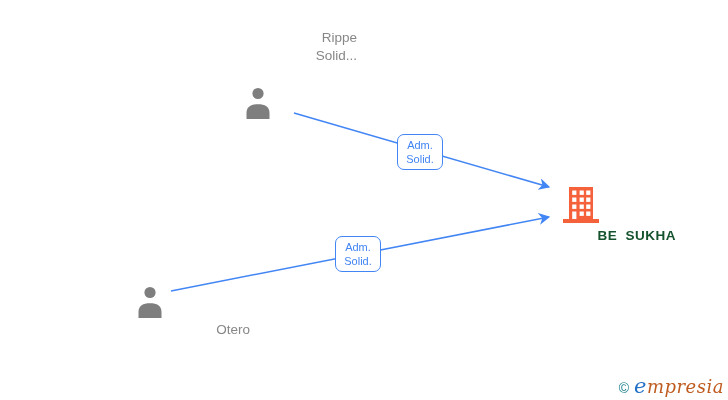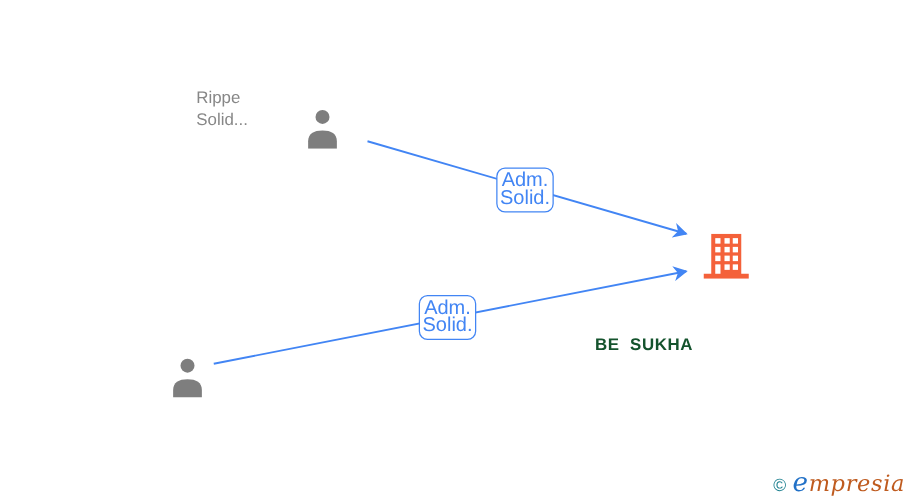--- a/index.html
+++ b/index.html
@@ -15,47 +15,46 @@
 
   .edges-layer {
     position: absolute;
     left: 0; top: 0;
     width: 728px; height: 400px;
   }
 
   .node-label {
     position: absolute;
     width: 200px;
-    text-align: left;
+    text-align: right;
     color: #878787;
     font-size: 13.5px;
     line-height: 17.5px;
     cursor: pointer;
-    margin-top: 40px;
   }
 
   .company-label {
     font-weight: 700;
     color: #14532d;
     word-spacing: 4px;
     letter-spacing: 0.5px;
   }
 
   .icon-abs { position: absolute; cursor: pointer; }
 
   .edge-label {
     position: absolute;
     width: 46px;
     height: 36px;
     box-sizing: border-box;
     background: #ffffff;
     border: 1.5px solid #4285F4;
     border-radius: 7px;
     color: #4285F4;
-    font-size: 16px;
+    font-size: 11px;
     line-height: 14px;
     text-align: center;
     padding-top: 3px;
   }
 
   .watermark {
     position: absolute;
     right: 4px;
     bottom: 2px;
     display: flex;
@@ -105,20 +104,21 @@
     </g>
   </svg>
 
   <svg class="icon-abs" style="left:135px; top:285px;" width="30" height="33" viewBox="0 0 30 33">
     <g fill="#7E7E7E">
       <circle cx="15" cy="7.5" r="5.6"></circle>
       <path d="M3.5,33 L3.5,27 C3.5,20.8 8,18.3 15,18.3 C22,18.3 26.5,20.8 26.5,27 L26.5,33 Z"></path>
     </g>
   </svg>
   <div class="node-label" style="left:50px; top:321px;">
+    <div>Otero</div>
   </div>
 
   <svg class="icon-abs" style="left:562px; top:187px;" width="38" height="36" viewBox="0 0 38 36">
     <g fill="#F4613A">
       <rect x="1" y="32" width="36" height="4"></rect>
       <rect x="7" y="0" width="24" height="33"></rect>
     </g>
     <g fill="#ffffff">
       <rect x="10.2" y="3.5" width="4.2" height="4.4"></rect>
       <rect x="17.6" y="3.5" width="4.2" height="4.4"></rect>

